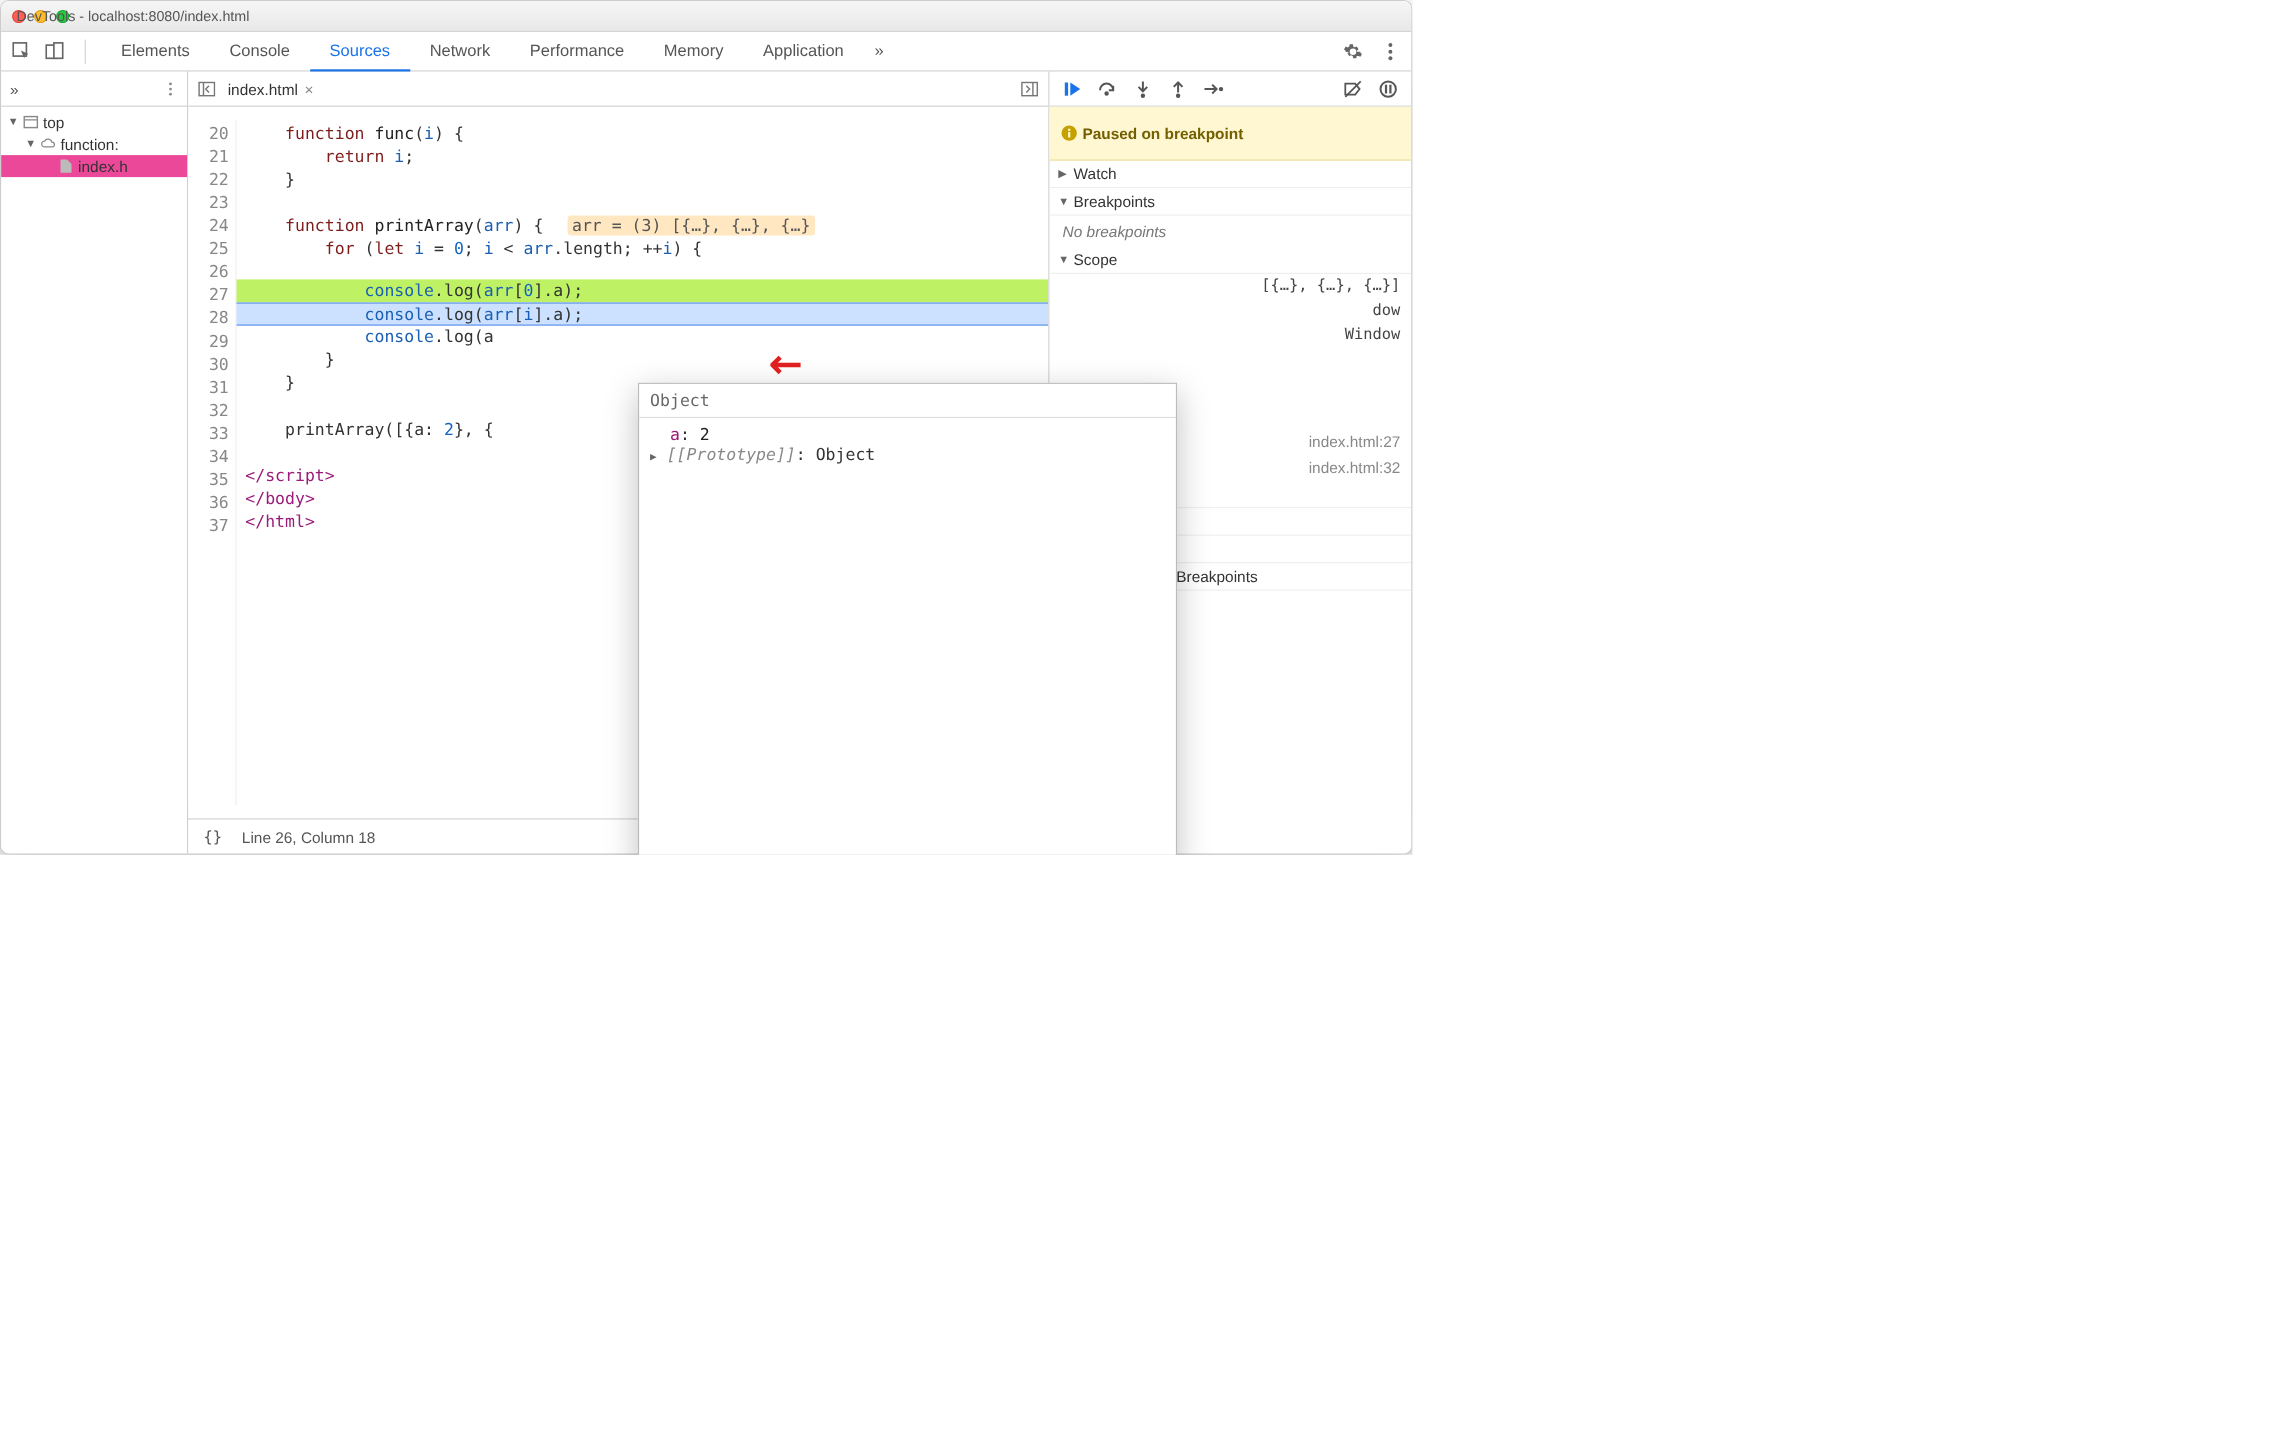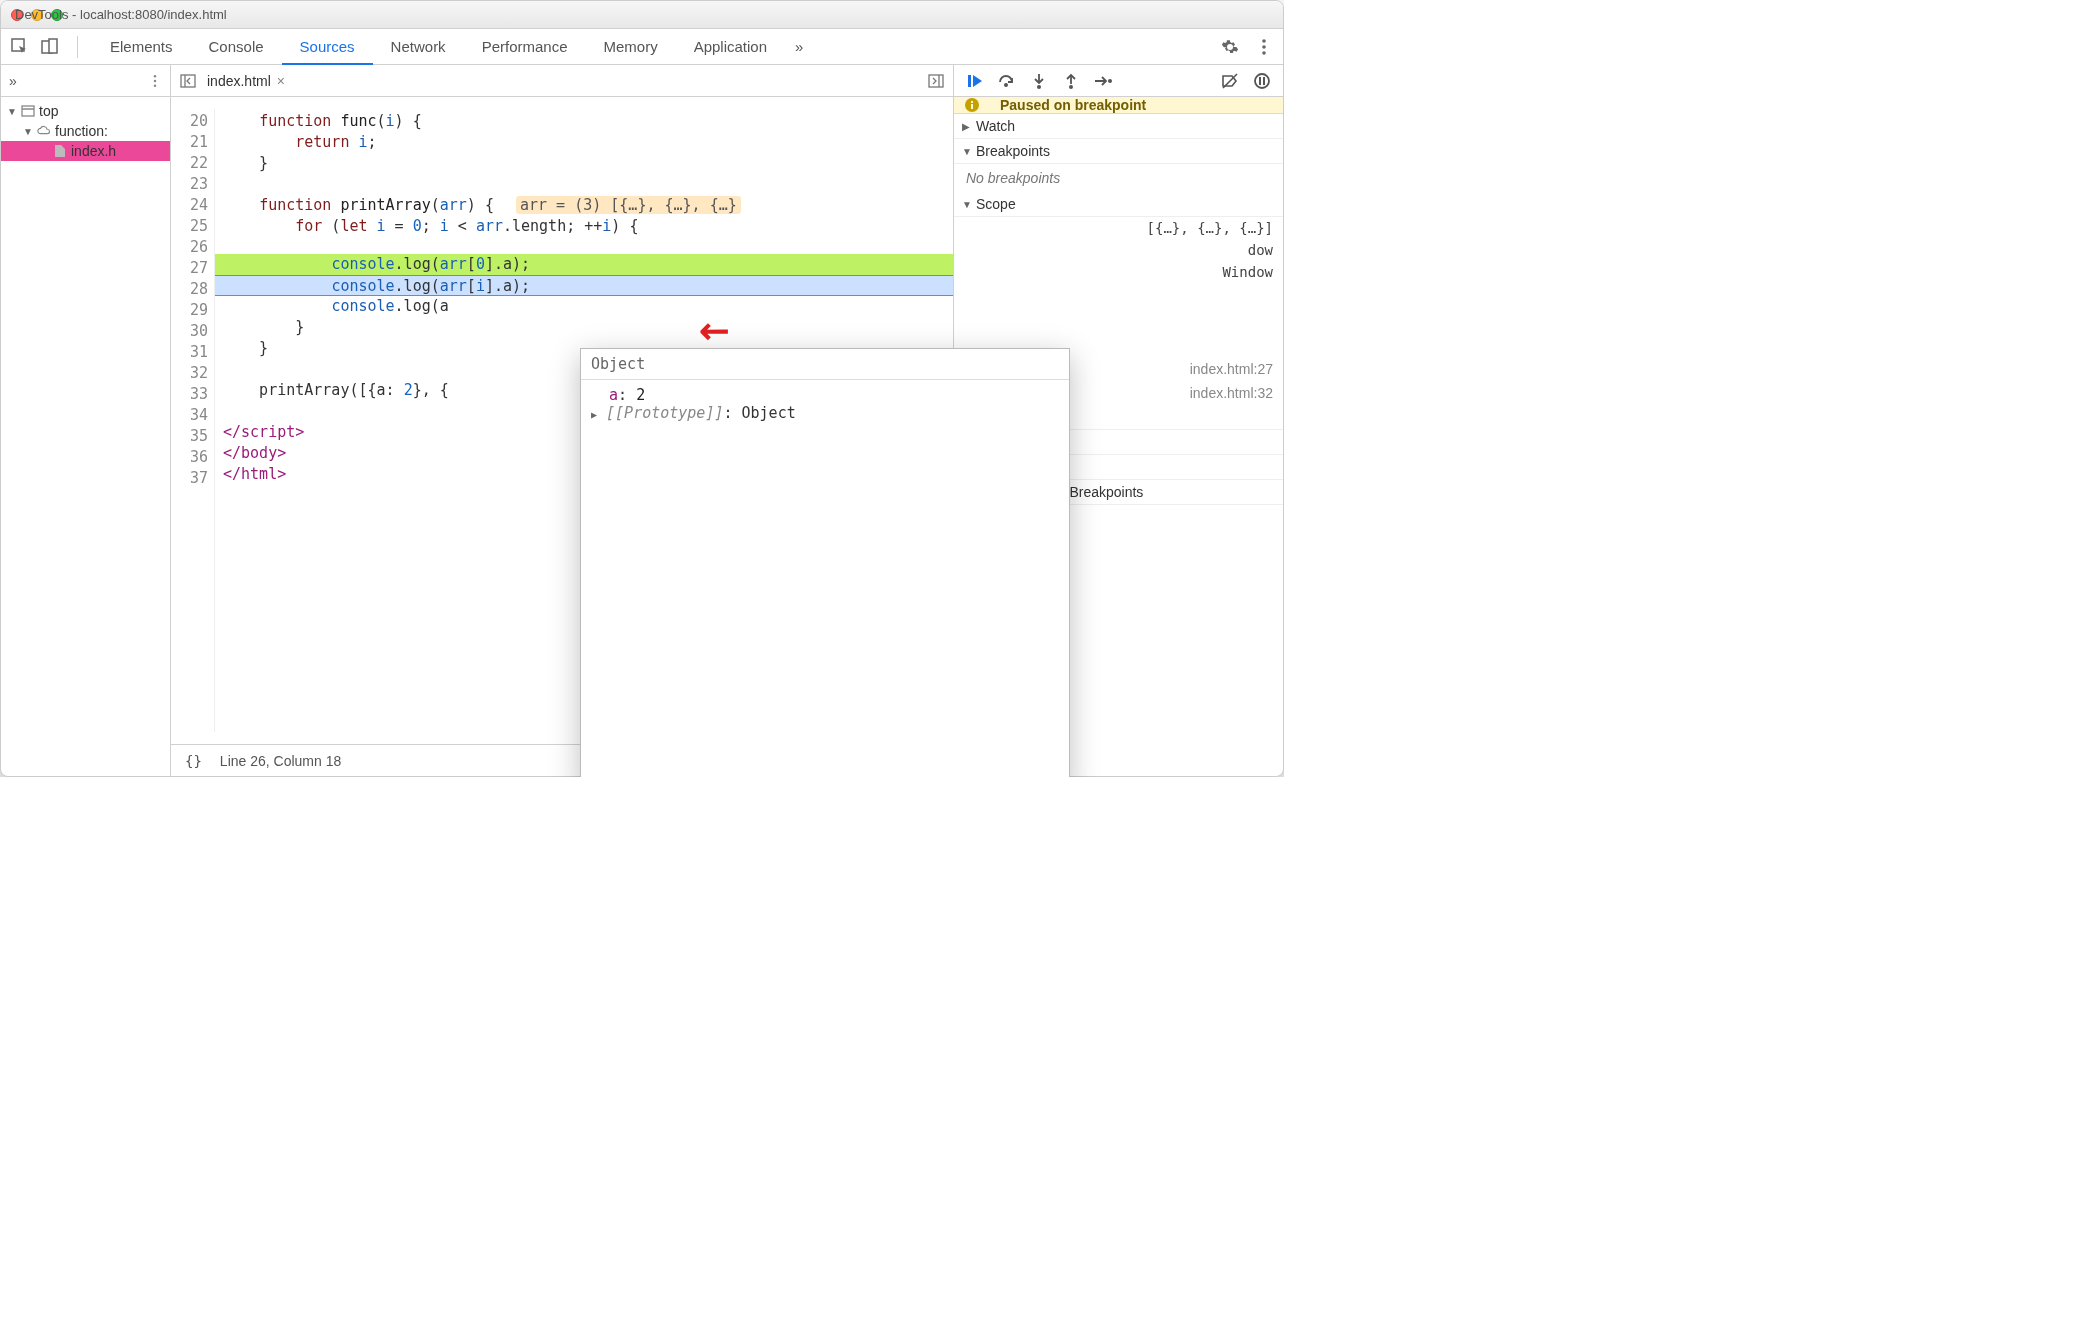--- a/index.html
+++ b/index.html
@@ -91,21 +91,21 @@
   .statusbar { height:32px; border-top:1px solid #d0d0d0; display:flex; align-items:center; gap:18px; padding:0 14px; color:#555; font-size:14px; }
   .right-pane {
     width: 330px;
     border-left: 1px solid #d0d0d0;
     display:flex; flex-direction:column;
     overflow:hidden;
     font-size:14px;
   }
   .dbgbar { height:32px; border-bottom:1px solid #d0d0d0; display:flex; align-items:center; gap:10px; padding:0 10px; }
   .dbgbar .dbgbtn { width:22px; height:22px; display:flex; align-items:center; justify-content:center; color:#555; cursor:pointer; }
-  .paused { background:#fff7d1; border-bottom:1px solid #e9dd9a; padding:0 10px; display:flex; align-items:flex-start; gap:20px; font-weight:600; color:#735f00; }
+  .paused { background:#fff7d1; border-bottom:1px solid #e9dd9a; padding:16px 10px; display:flex; align-items:flex-start; gap:4px; font-weight:600; color:#735f00; }
   .section-head { display:flex; align-items:center; gap:4px; padding:4px 8px; cursor:pointer; border-bottom:1px solid #eee; }
   .section-body { padding:6px 12px; color:#777; font-style:italic; }
   .callstack-items { padding:0; }
   .cs-row { display:flex; justify-content:space-between; padding:4px 10px; }
   .cs-row .loc { color:#888; }
   .scope-partials { padding:0 10px 4px 10px; font-family:Menlo,Consolas,monospace; color:#444; line-height:22px; }
   .hover-popover {
     position:absolute;
     background:#fff;
     border:1px solid #bbb;

